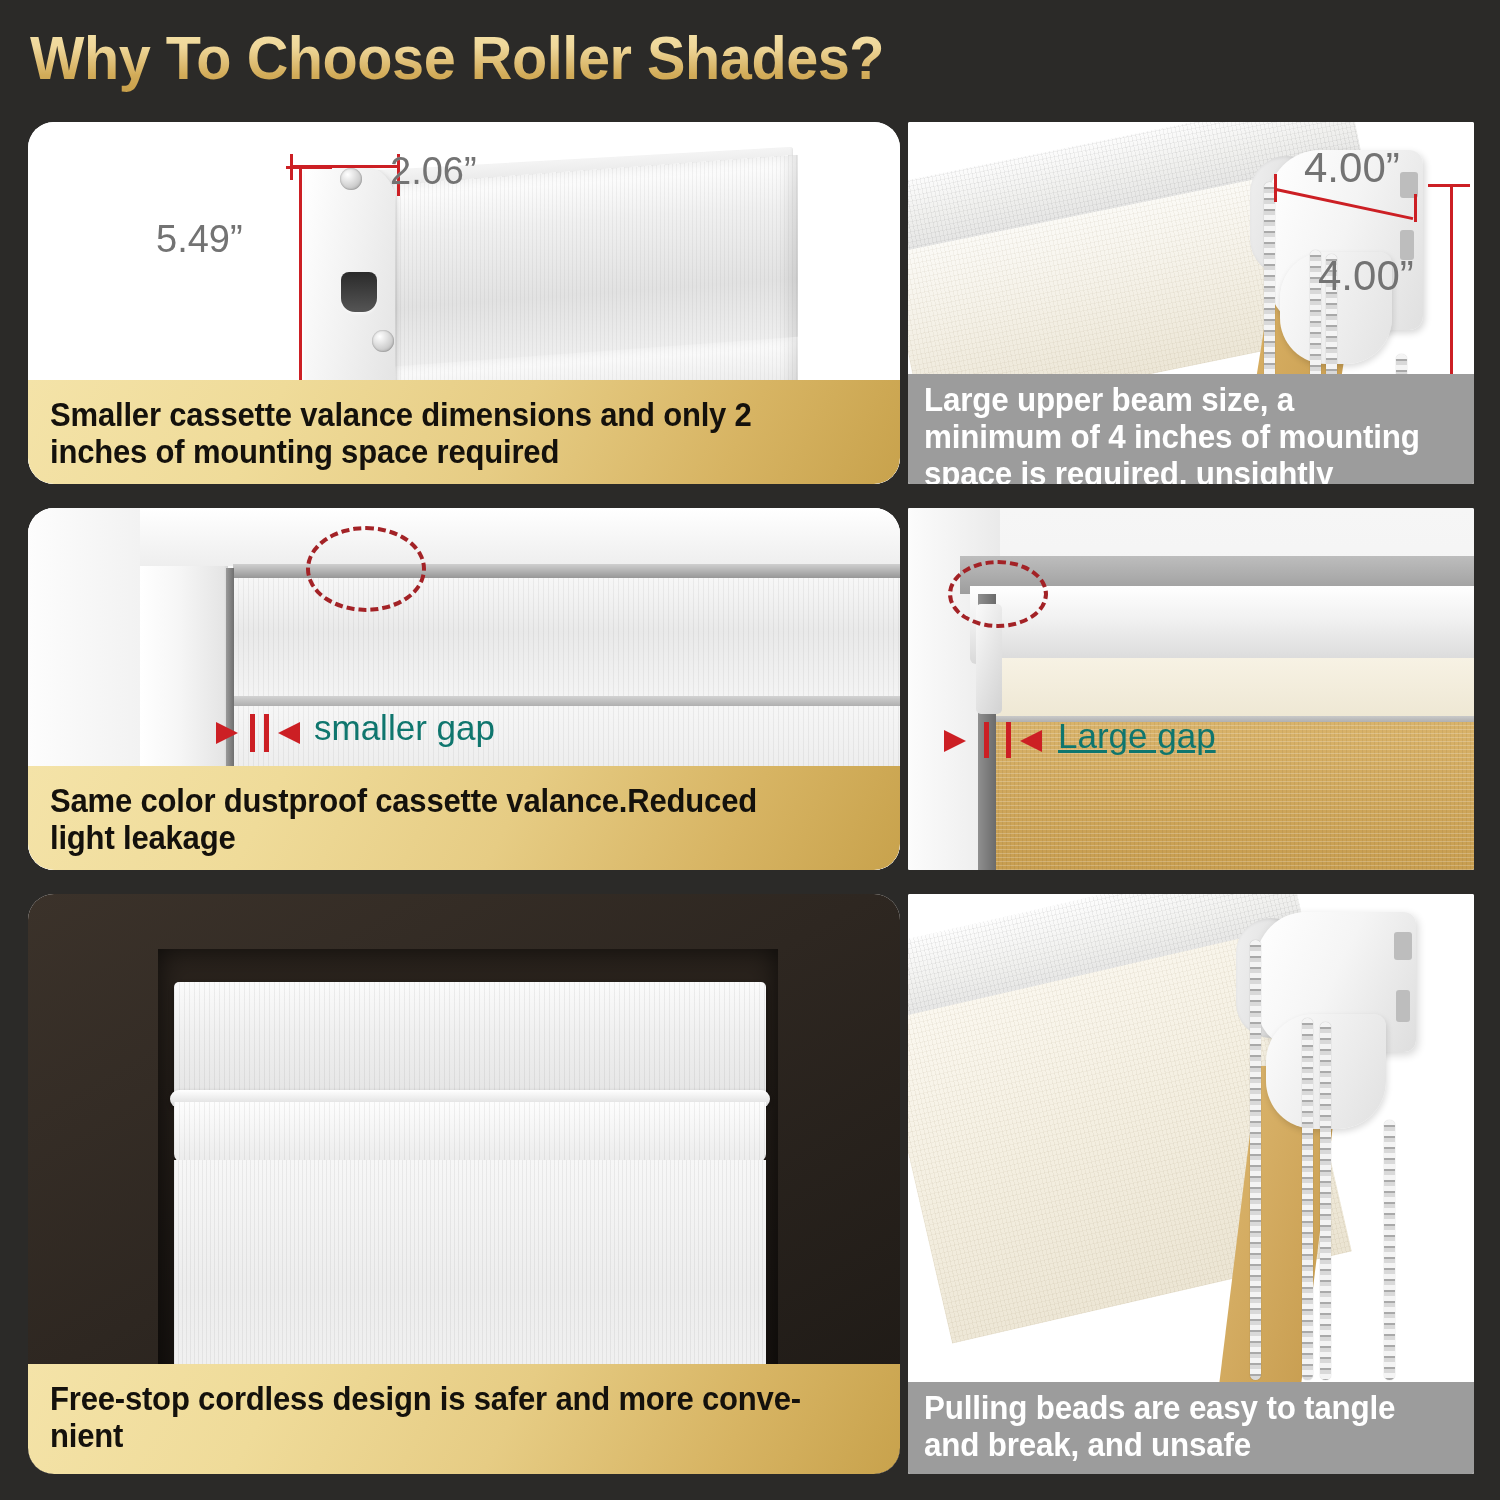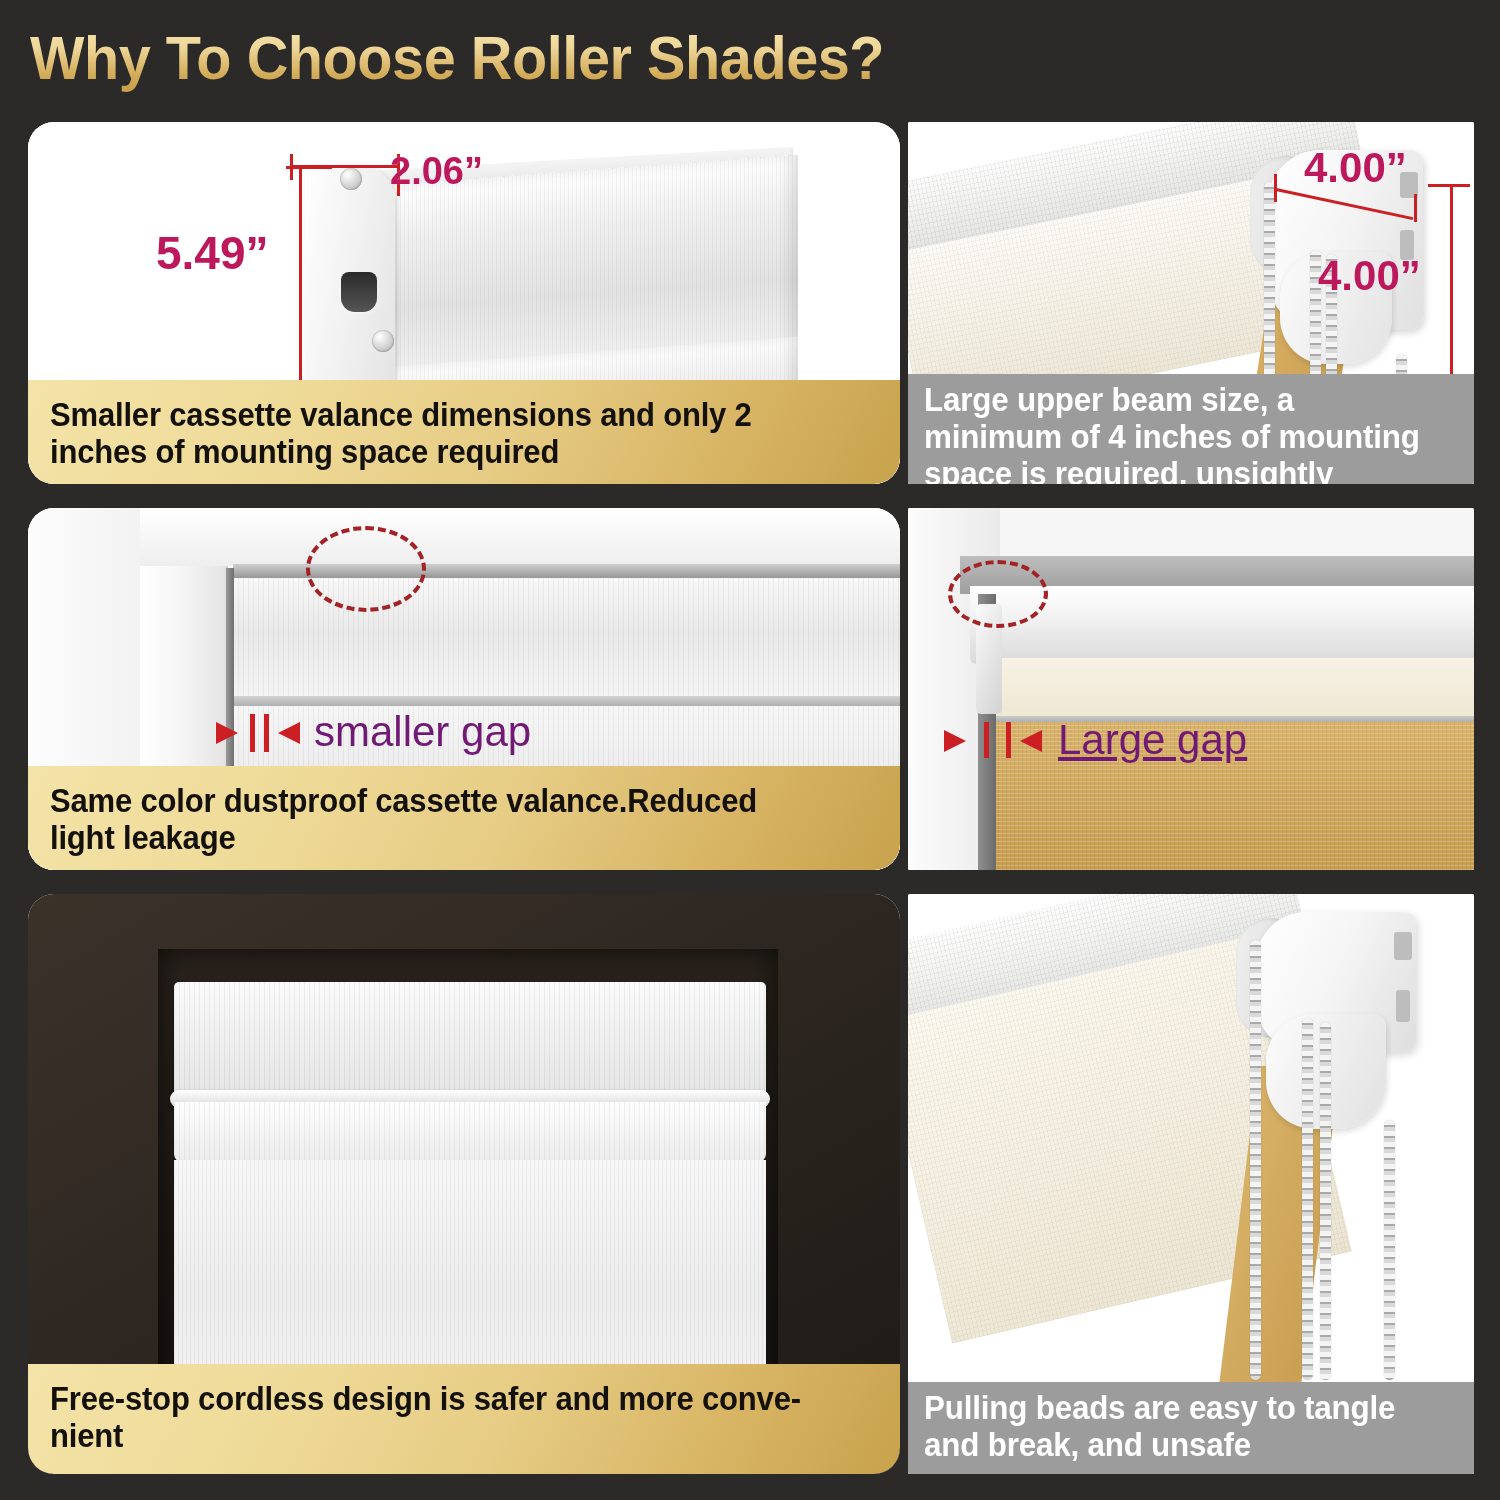--- a/index.html
+++ b/index.html
@@ -51,29 +51,29 @@
     padding:8px 16px 0 16px;
   }
   .cap-gray .cap-text{
     color:#ffffff;font-weight:bold;font-size:33px;line-height:1.12;
     transform:scaleX(0.95);transform-origin:left top;
     letter-spacing:-0.2px;
   }
 
   
   .dimlabel{
-    position:absolute;color:#be185d;font-weight:bold;
+    position:absolute;color:#737373;font-weight:normal;
     white-space:nowrap;text-shadow:0 0 1px rgba(255,255,255,.6);
   }
   .dimline{position:absolute;background:#cc1f24;}
   .dash-ellipse{
     position:absolute;border:4px dashed #a32226;border-radius:50%;
   }
   .gaplabel{
-    position:absolute;color:#701a75;font-size:42px;white-space:nowrap;
+    position:absolute;color:#0f766e;font-size:35px;white-space:nowrap;
   }
   .arrow-r{
     position:absolute;width:0;height:0;
     border-top:11px solid transparent;border-bottom:11px solid transparent;
     border-left:22px solid #cc1f24;
   }
   .arrow-l{
     position:absolute;width:0;height:0;
     border-top:11px solid transparent;border-bottom:11px solid transparent;
     border-right:22px solid #cc1f24;
@@ -403,21 +403,21 @@
     </div>
 
     <div class="dimline" style="left:262px;top:43px;width:110px;height:3px;"></div>
     <div class="dimline" style="left:262px;top:32px;width:3px;height:26px;"></div>
     <div class="dimline" style="left:369px;top:32px;width:3px;height:42px;"></div>
     <div class="dimlabel" style="left:362px;top:28px;font-size:38px;">2.06”</div>
 
     <div class="dimline" style="left:271px;top:44px;width:3px;height:292px;"></div>
     <div class="dimline" style="left:258px;top:44px;width:46px;height:3px;"></div>
     <div class="dimline" style="left:258px;top:333px;width:46px;height:3px;"></div>
-    <div class="dimlabel" style="left:128px;top:104px;font-size:46px;">5.49”</div>
+    <div class="dimlabel" style="left:128px;top:96px;font-size:38px;">5.49”</div>
 
     <div class="cap cap-gold" style="height:104px;">
       <div class="cap-text" style="width:105%;">Smaller cassette valance dimensions and only 2 inches of mounting space required</div>
     </div>
   </div>
 
   <div class="panel right" style="left:908px;top:122px;width:566px;height:362px;">
     <div class="photo">
       <div class="p2-bg"></div>
       <div class="p2-roll"></div>

